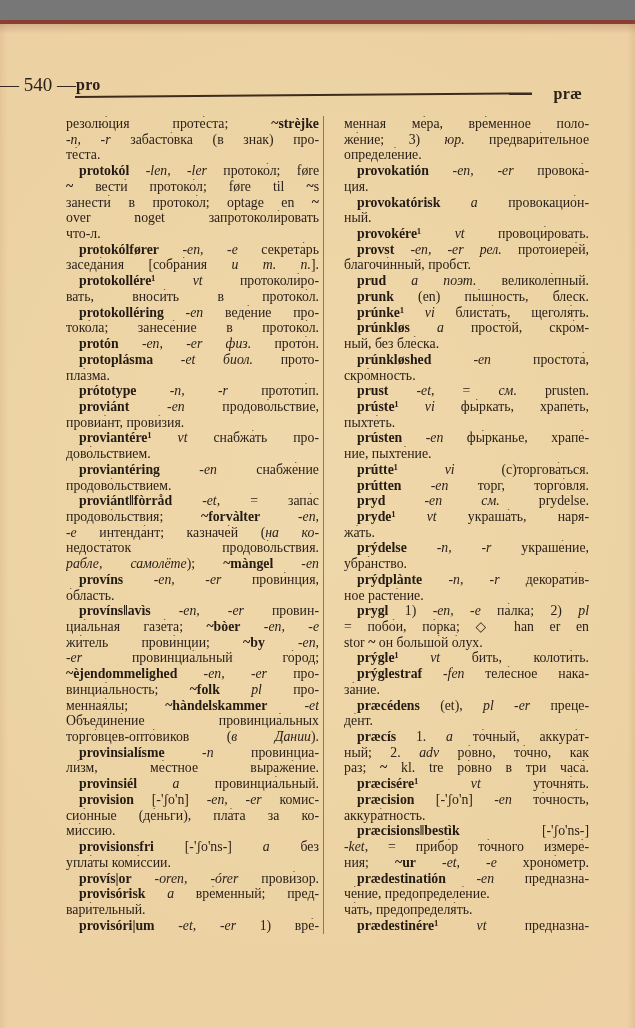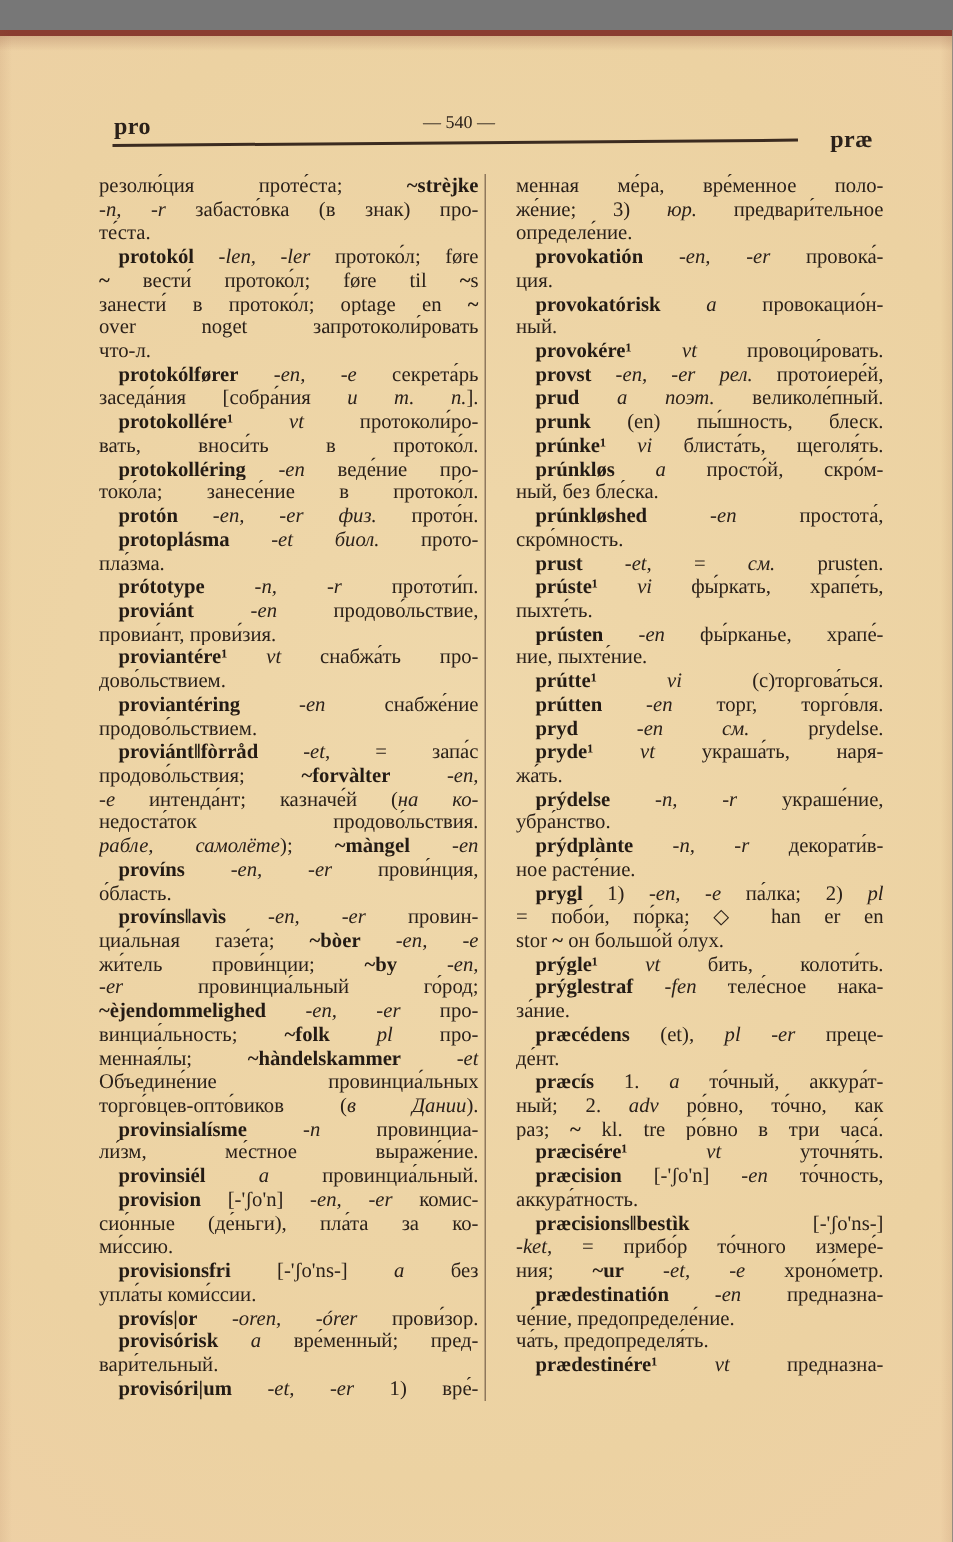--- a/index.html
+++ b/index.html
@@ -19,21 +19,21 @@
   .bottom-edge{position:absolute;bottom:0;left:0;right:0;height:14px;
     background:linear-gradient(rgba(246,233,202,0),rgba(246,233,202,.85) 55%, #f0cda8);}
   .left-shade{position:absolute;top:0;bottom:0;left:0;width:8px;
     background:linear-gradient(90deg,rgba(150,90,60,.10),rgba(150,90,60,0));}
   .right-shade{position:absolute;top:0;bottom:0;right:0;width:8px;
     background:linear-gradient(-90deg,rgba(150,90,60,.12),rgba(150,90,60,0));}
 
   .guide{position:absolute;font-weight:700;font-size:16px;letter-spacing:.3px;}
   .guide-left{left:76px;top:56px;}
   .guide-right{right:53px;top:65px;}
-  .page-num{position:absolute;left:0;width:612px;top:54px;text-align:center;font-size:12px;}
+  .page-num{position:absolute;left:0;width:612px;top:54px;font-size:19px;}
   .header-rule{position:absolute;left:75px;top:76px;width:457px;height:2px;background:#3b2b20;
     transform:rotate(-0.45deg);transform-origin:left center;}
 
   .divider{position:absolute;left:323px;top:96px;width:1px;height:818px;background:rgba(66,46,34,.55);}
 
   .col{position:absolute;top:96px;}
   .col-left{left:66px;width:253px;}
   .col-right{left:344px;width:245px;}
 
   .line{
@@ -119,20 +119,21 @@
   <div class="col col-right" id="col-right">
       <div class="line"><span class="t">менная ме́ра, вре́менное поло-</span></div>
       <div class="line"><span class="t">же́ние; 3) </span><span class="i">юр.</span><span class="t"> предвари́тельное</span></div>
       <div class="line noj"><span class="t">определе́ние.</span></div>
       <div class="line ind"><span class="b">provokatión</span><span class="i"> -en, -er</span><span class="t"> провока́-</span></div>
       <div class="line noj"><span class="t">ция.</span></div>
       <div class="line ind"><span class="b">provokatórisk</span><span class="i"> a</span><span class="t"> провокацио́н-</span></div>
       <div class="line noj"><span class="t">ный.</span></div>
       <div class="line ind"><span class="b">provokére¹</span><span class="i"> vt</span><span class="t"> провоци́ровать.</span></div>
       <div class="line ind"><span class="b">provst</span><span class="i"> -en, -er</span><span class="t"> </span><span class="i">рел.</span><span class="t"> протоиере́й,</span></div>
+      <div class="line noj"><span class="t">благочи́нный, пробст.</span></div>
       <div class="line ind"><span class="b">prud</span><span class="i"> a</span><span class="t"> </span><span class="i">поэт.</span><span class="t"> великоле́пный.</span></div>
       <div class="line ind"><span class="b">prunk</span><span class="t"> (en) пы́шность, блеск.</span></div>
       <div class="line ind"><span class="b">prúnke¹</span><span class="i"> vi</span><span class="t"> блиста́ть, щеголя́ть.</span></div>
       <div class="line ind"><span class="b">prúnkløs</span><span class="i"> a</span><span class="t"> просто́й, скро́м-</span></div>
       <div class="line noj"><span class="t">ный, без бле́ска.</span></div>
       <div class="line ind"><span class="b">prúnkløshed</span><span class="i"> -en</span><span class="t"> простота́,</span></div>
       <div class="line noj"><span class="t">скро́мность.</span></div>
       <div class="line ind"><span class="b">prust</span><span class="i"> -et</span><span class="t">, = </span><span class="i">см.</span><span class="t"> prusten.</span></div>
       <div class="line ind"><span class="b">prúste¹</span><span class="i"> vi</span><span class="t"> фы́ркать, храпе́ть,</span></div>
       <div class="line noj"><span class="t">пыхте́ть.</span></div>

